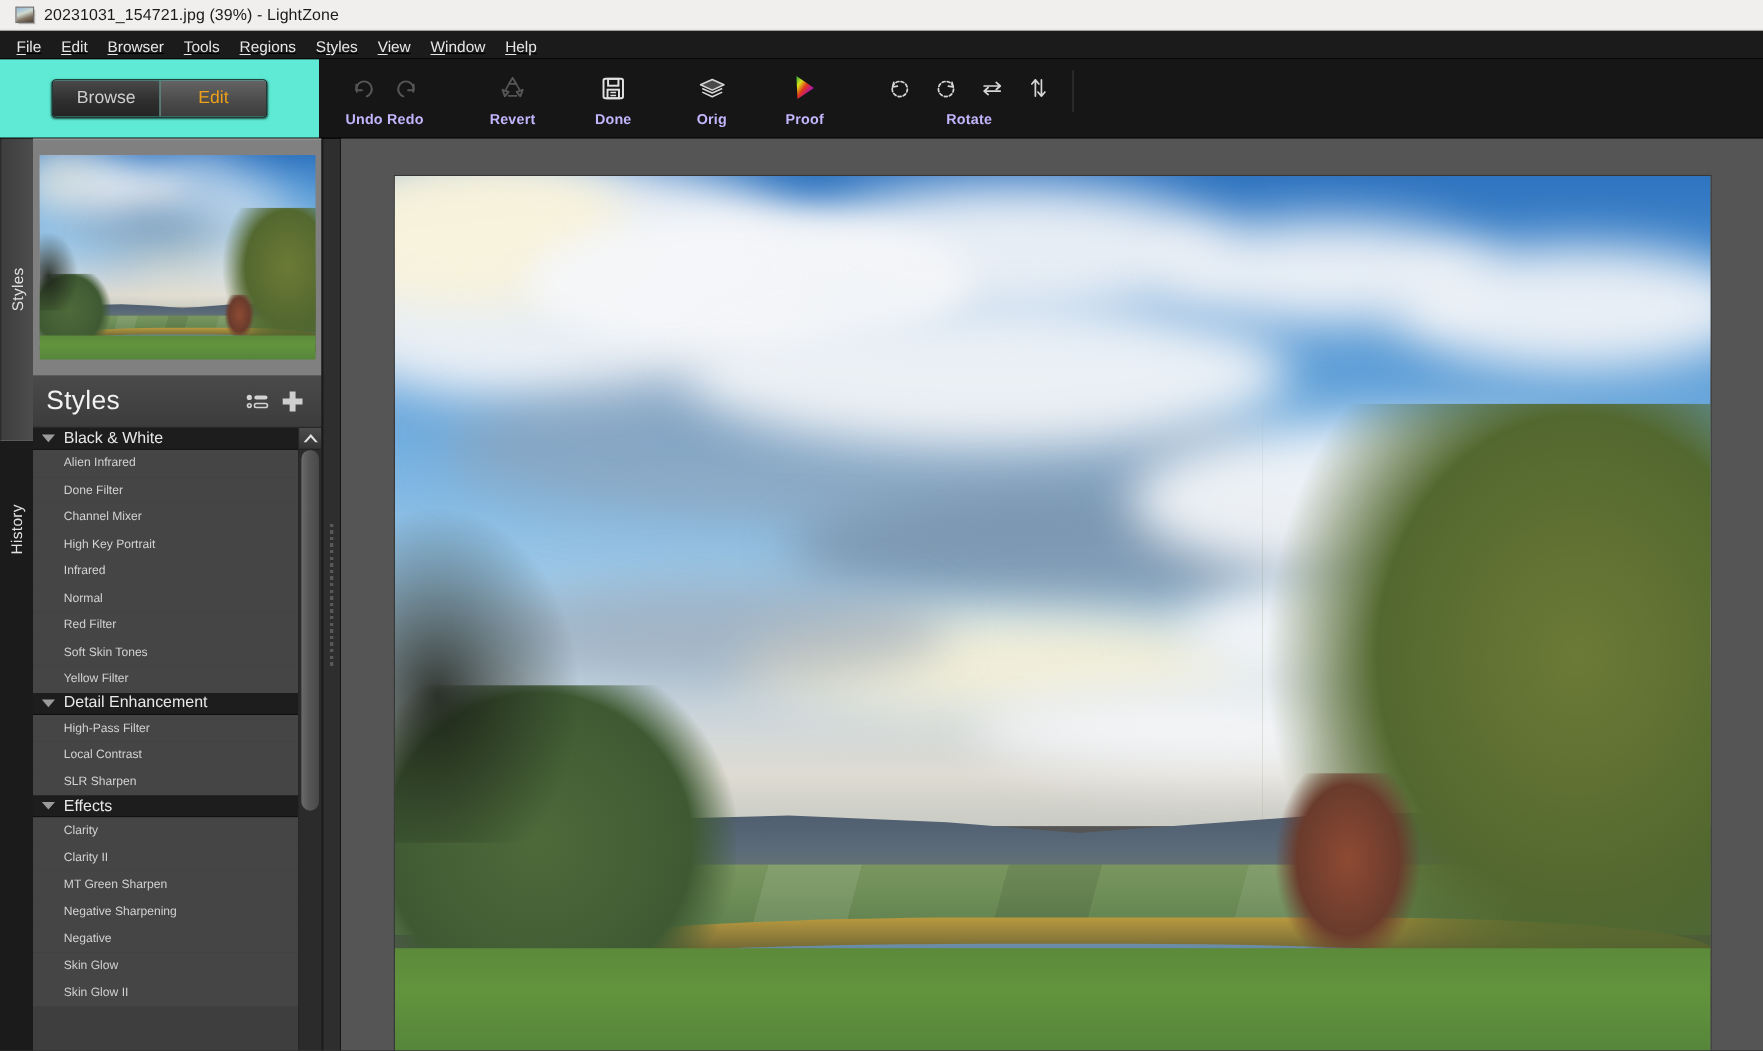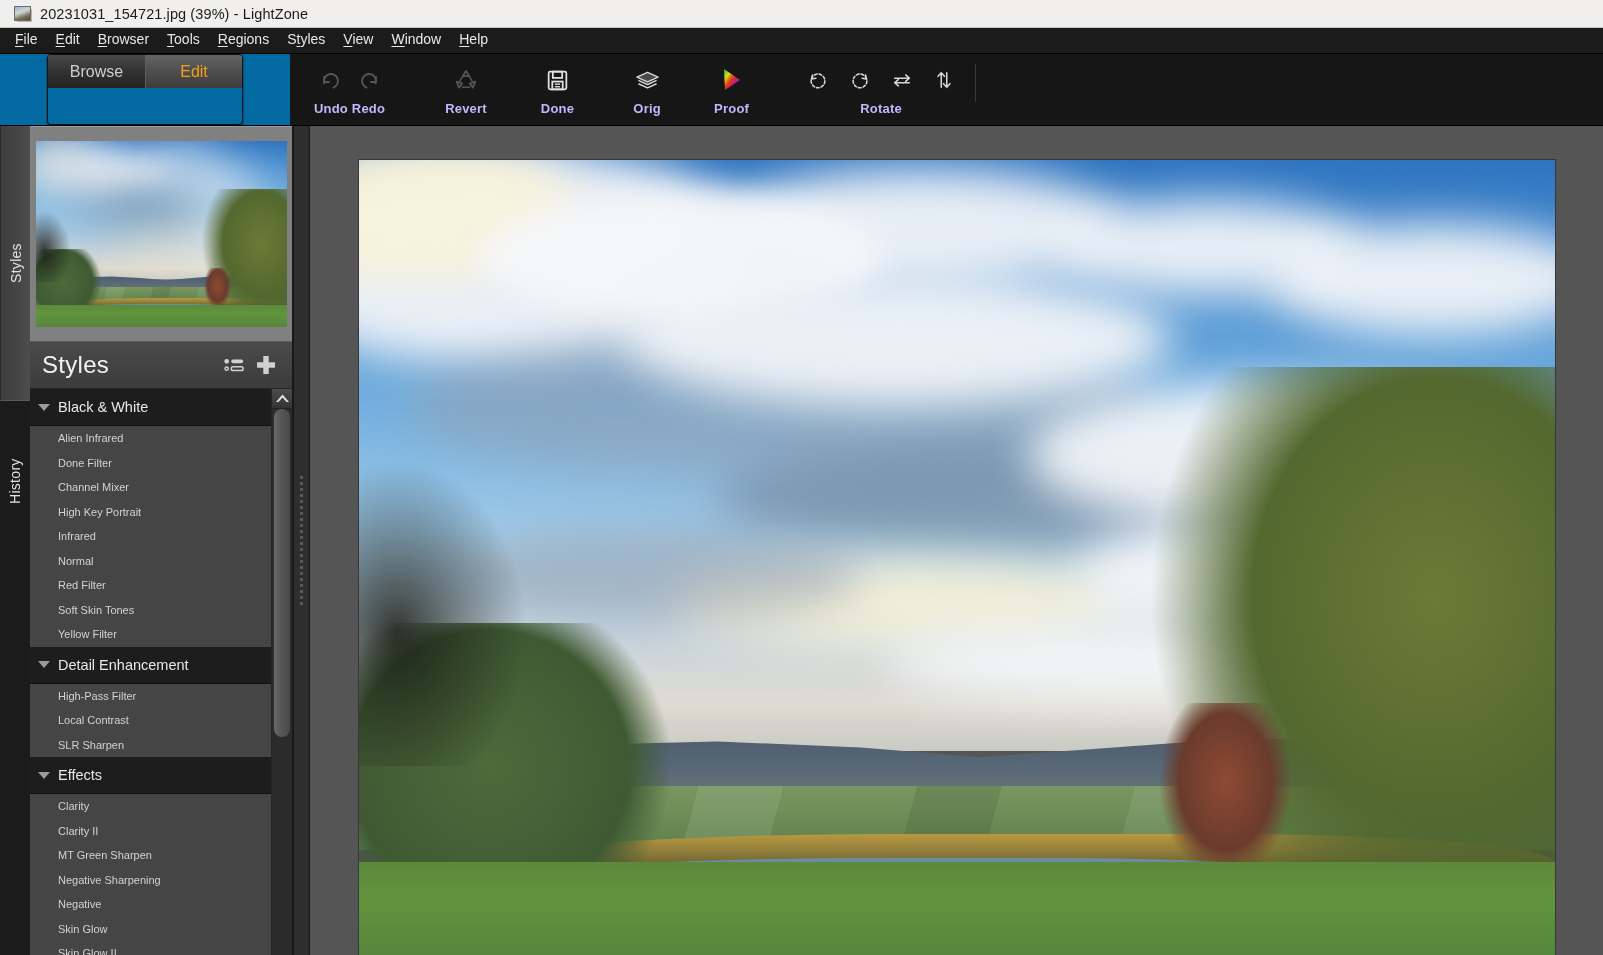--- a/index.html
+++ b/index.html
@@ -29,23 +29,24 @@
   }
   #titlebar .title-text {
     font-size: 14.5px; color: #1b1b1b; letter-spacing: .1px;
   }
 
   
   #menubar {
     height: 26px;
     background: #1b1b1b;
     display: flex;
-    align-items: flex-start;
+    align-items: flex-end;
     padding-left: 6px;
     border-bottom: 1px solid #000;
+    text-decoration: underline;
   }
   .menu-item {
     font-size: 14px;
     color: #e7e7e7;
     padding: 3px 9px;
     cursor: default;
     white-space: nowrap;
   }
   .menu-item .mn {
     text-decoration: underline;
@@ -59,22 +60,23 @@
     display: flex;
     align-items: stretch;
     border-bottom: 1px solid #000;
     position: relative;
   }
 
   
   #modeswitch-wrap {
     width: 290px;
     display: flex;
+    align-items: center;
     justify-content: center;
-    background: #0369a1;
+    background: #5eead4;
   }
   #modeswitch {
     display: flex;
     border: 1px solid #101010;
     border-radius: 4px;
     overflow: hidden;
     box-shadow: 0 1px 2px rgba(0,0,0,.7);
   }
   #modeswitch .seg {
     width: 97px; height: 33px;
@@ -288,21 +290,21 @@
   }
   #styleshdr .htitle {
     font-size: 24px; color: #f2f2f2; flex: 1; letter-spacing: .3px;
   }
   .hicon { width: 32px; height: 30px; display:flex; align-items:center; justify-content:center; cursor:pointer; }
 
   
   #listwrap { flex: 1; display: flex; overflow: hidden; background: #3e3e3e; }
   #styleslist { flex: 1; overflow: hidden; }
   .cat {
-    height: 37px;
+    height: 20px;
     background: #1d1d1d;
     display: flex; align-items: center;
     padding-left: 8px;
     font-size: 14.5px; color: #e8e8e8;
     cursor: pointer;
     border-bottom: 1px solid #0f0f0f;
   }
   .cat .tri {
     width: 0; height: 0;
     border-left: 6px solid transparent;

